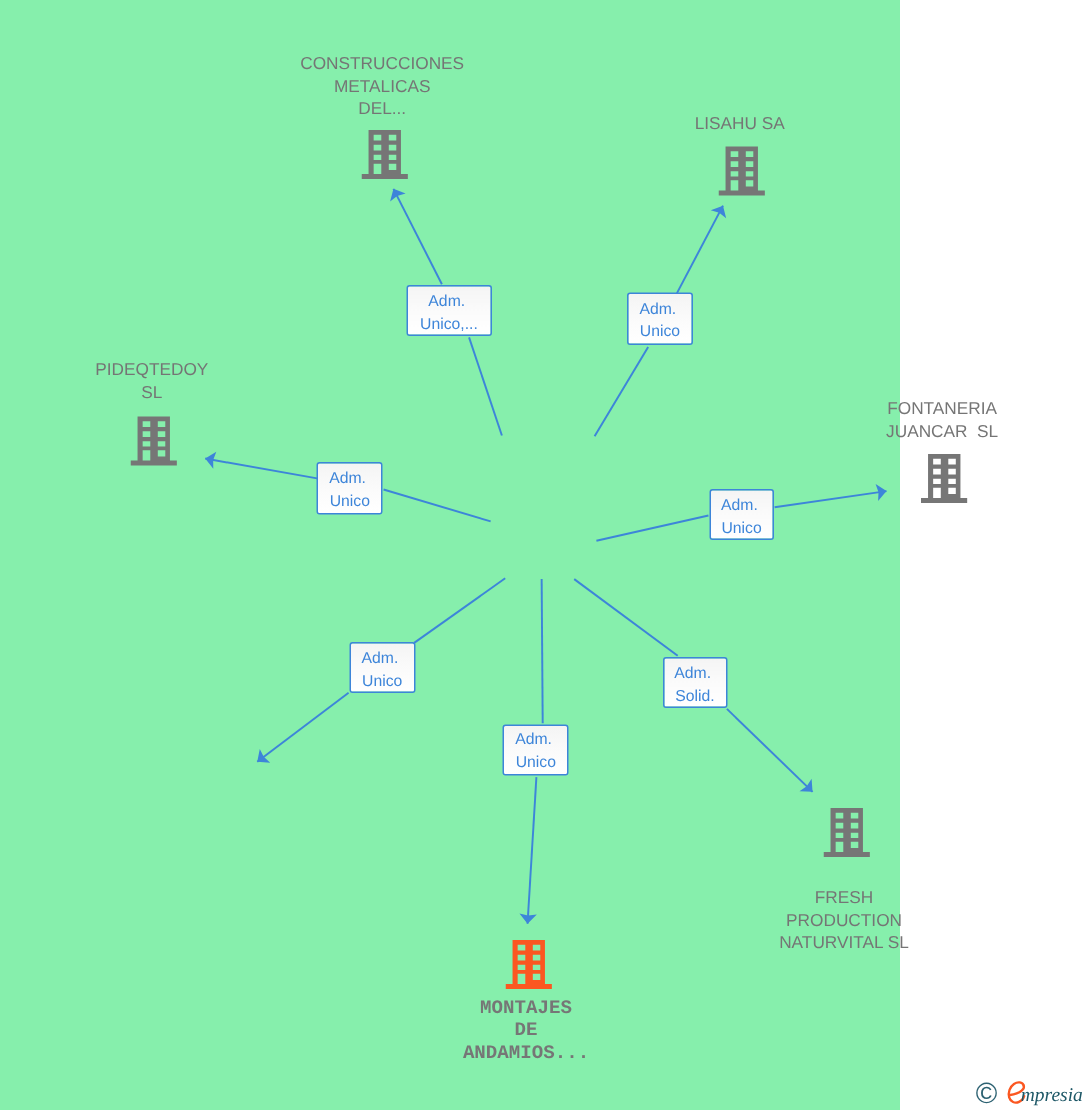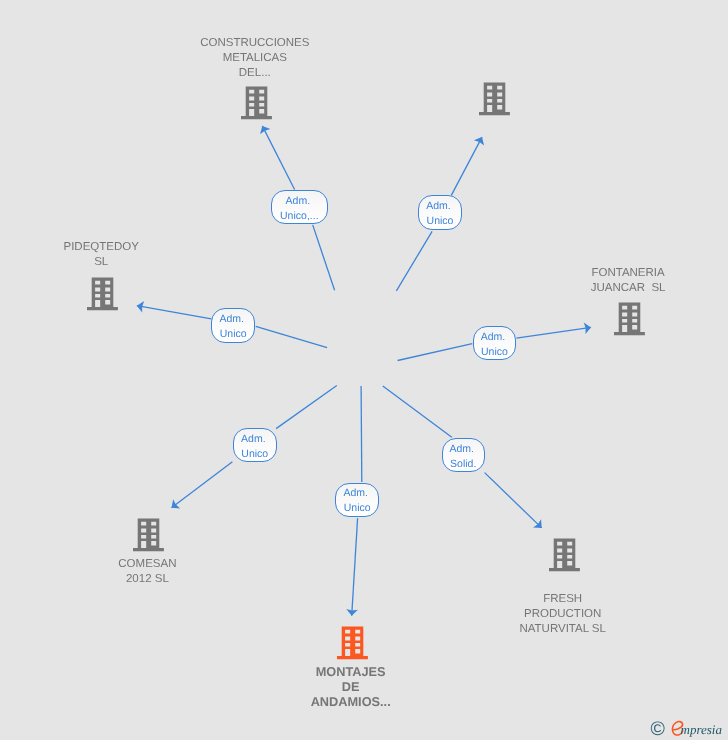--- a/index.html
+++ b/index.html
@@ -1,27 +1,27 @@
 <!DOCTYPE html>
 <html><head>
 <meta charset="utf-8">
 <title>Empresia network</title>
 <style>
   html,body{margin:0;padding:0;background:#ffffff;}
   body{width:728px;height:740px;font-family:"Liberation Sans",sans-serif;overflow:hidden;
        -webkit-font-smoothing:antialiased;text-rendering:geometricPrecision;}
-  #canvas{position:relative;width:728px;height:740px;background:#e5e5e5;will-change:transform;}
+  #canvas{position:relative;width:600px;height:740px;background:#86efac;will-change:transform;}
   svg.edges{position:absolute;left:0;top:0;width:728px;height:740px;}
   .node{position:absolute;width:240px;margin-left:-120px;text-align:center;}
   .node-label{font-size:11.5px;line-height:15.1px;color:#757575;white-space:pre;}
-  .node-label.hl{font-size:12.75px;line-height:15px;font-weight:bold;color:#767676;}
+  .node-label.hl{font-size:12.75px;line-height:15px;font-weight:bold;color:#767676;font-family:Liberation Mono, monospace;}
   .center-label{font-size:12.8px;line-height:15.3px;color:#757575;white-space:pre;}
   .bico{display:block;margin:0 auto;position:relative;}
   .rel{position:absolute;box-sizing:border-box;
-       border:1.35px solid #3d85d9;border-radius:14px;
+       border:1.35px solid #3d85d9;border-radius:2px;
        background:linear-gradient(180deg,#f4f4f4 0%,#fafafa 45%,#ffffff 100%);
        color:#3d85d9;font-size:10.5px;line-height:15px;text-align:center;
        white-space:pre;display:flex;flex-direction:column;justify-content:center;padding-top:2.8px;box-sizing:border-box;}
   .logo{position:absolute;white-space:nowrap;}
 </style>
 </head>
 <body>
 
 <div id="canvas">
 
@@ -56,20 +56,21 @@
   <div class="node" style="left:254.8px;top:36.0px;">
     <div class="node-label">CONSTRUCCIONES
 METALICAS
 DEL...</div>
     <svg class="bico" width="31" height="34" viewBox="0 0 31 34" style="margin-top:4.3px;left:1.5px;">
         <path fill-rule="evenodd" fill="#767676" d="M4.7,0.6 H26.3 V30 H30.9 V33.3 H0 V30 H4.7 Z M8.1,3.8 H13.2 V7.6 H8.1 Z M18.2,3.8 H23.2 V7.6 H18.2 Z M8.1,10.5 H13.2 V14.4 H8.1 Z M18.2,10.5 H23.2 V14.4 H18.2 Z M8.1,17.1 H13.2 V20.6 H8.1 Z M18.2,17.1 H23.2 V20.6 H18.2 Z M8.1,23.1 H13.2 V30.0 H8.1 Z M18.2,23.1 H23.2 V27.4 H18.2 Z"></path>
       </svg>
   </div>
 
   <div class="node" style="left:493.2px;top:76.2px;">
+    <div class="node-label">LISAHU SA</div>
     <svg class="bico" width="31" height="34" viewBox="0 0 31 34" style="margin-top:6px;left:1.5px;">
         <path fill-rule="evenodd" fill="#767676" d="M4.7,0.6 H26.3 V30 H30.9 V33.3 H0 V30 H4.7 Z M8.1,3.8 H13.2 V7.6 H8.1 Z M18.2,3.8 H23.2 V7.6 H18.2 Z M8.1,10.5 H13.2 V14.4 H8.1 Z M18.2,10.5 H23.2 V14.4 H18.2 Z M8.1,17.1 H13.2 V20.6 H8.1 Z M18.2,17.1 H23.2 V20.6 H18.2 Z M8.1,23.1 H13.2 V30.0 H8.1 Z M18.2,23.1 H23.2 V27.4 H18.2 Z"></path>
       </svg>
   </div>
 
   <div class="node" style="left:101.2px;top:240.4px;">
     <div class="node-label">PIDEQTEDOY
 SL</div>
     <svg class="bico" width="31" height="34" viewBox="0 0 31 34" style="margin-top:6.6px;left:1.5px;">
         <path fill-rule="evenodd" fill="#767676" d="M4.7,0.6 H26.3 V30 H30.9 V33.3 H0 V30 H4.7 Z M8.1,3.8 H13.2 V7.6 H8.1 Z M18.2,3.8 H23.2 V7.6 H18.2 Z M8.1,10.5 H13.2 V14.4 H8.1 Z M18.2,10.5 H23.2 V14.4 H18.2 Z M8.1,17.1 H13.2 V20.6 H8.1 Z M18.2,17.1 H23.2 V20.6 H18.2 Z M8.1,23.1 H13.2 V30.0 H8.1 Z M18.2,23.1 H23.2 V27.4 H18.2 Z"></path>
@@ -77,27 +78,20 @@
   </div>
 
   <div class="node" style="left:628.1px;top:266.3px;">
     <div class="node-label">FONTANERIA
 JUANCAR  SL</div>
     <svg class="bico" width="31" height="34" viewBox="0 0 31 34" style="margin-top:5.9px;left:1.5px;">
         <path fill-rule="evenodd" fill="#767676" d="M4.7,0.6 H26.3 V30 H30.9 V33.3 H0 V30 H4.7 Z M8.1,3.8 H13.2 V7.6 H8.1 Z M18.2,3.8 H23.2 V7.6 H18.2 Z M8.1,10.5 H13.2 V14.4 H8.1 Z M18.2,10.5 H23.2 V14.4 H18.2 Z M8.1,17.1 H13.2 V20.6 H8.1 Z M18.2,17.1 H23.2 V20.6 H18.2 Z M8.1,23.1 H13.2 V30.0 H8.1 Z M18.2,23.1 H23.2 V27.4 H18.2 Z"></path>
       </svg>
   </div>
 
-  <div class="node" style="left:147.4px;top:518px;">
-    <svg class="bico" width="31" height="34" viewBox="0 0 31 34" style="left:1.5px;">
-        <path fill-rule="evenodd" fill="#767676" d="M4.7,0.6 H26.3 V30 H30.9 V33.3 H0 V30 H4.7 Z M8.1,3.8 H13.2 V7.6 H8.1 Z M18.2,3.8 H23.2 V7.6 H18.2 Z M8.1,10.5 H13.2 V14.4 H8.1 Z M18.2,10.5 H23.2 V14.4 H18.2 Z M8.1,17.1 H13.2 V20.6 H8.1 Z M18.2,17.1 H23.2 V20.6 H18.2 Z M8.1,23.1 H13.2 V30.0 H8.1 Z M18.2,23.1 H23.2 V27.4 H18.2 Z"></path>
-      </svg>
-    <div class="node-label" style="margin-top:4.5px;">COMESAN
-2012 SL</div>
-  </div>
 
   <div class="node" style="left:350.7px;top:625.6px;">
     <svg class="bico" width="31" height="34" viewBox="0 0 31 34" style="left:1.5px;top:0.8px;">
         <path fill-rule="evenodd" fill="#fb5721" d="M4.7,0.6 H26.3 V30 H30.9 V33.3 H0 V30 H4.7 Z M8.1,3.8 H13.2 V7.6 H8.1 Z M18.2,3.8 H23.2 V7.6 H18.2 Z M8.1,10.5 H13.2 V14.4 H8.1 Z M18.2,10.5 H23.2 V14.4 H18.2 Z M8.1,17.1 H13.2 V20.6 H8.1 Z M18.2,17.1 H23.2 V20.6 H18.2 Z M8.1,23.1 H13.2 V30.0 H8.1 Z M18.2,23.1 H23.2 V27.4 H18.2 Z"></path>
       </svg>
     <div class="node-label hl" style="margin-top:4px;">MONTAJES
 DE
 ANDAMIOS...</div>
   </div>
 

